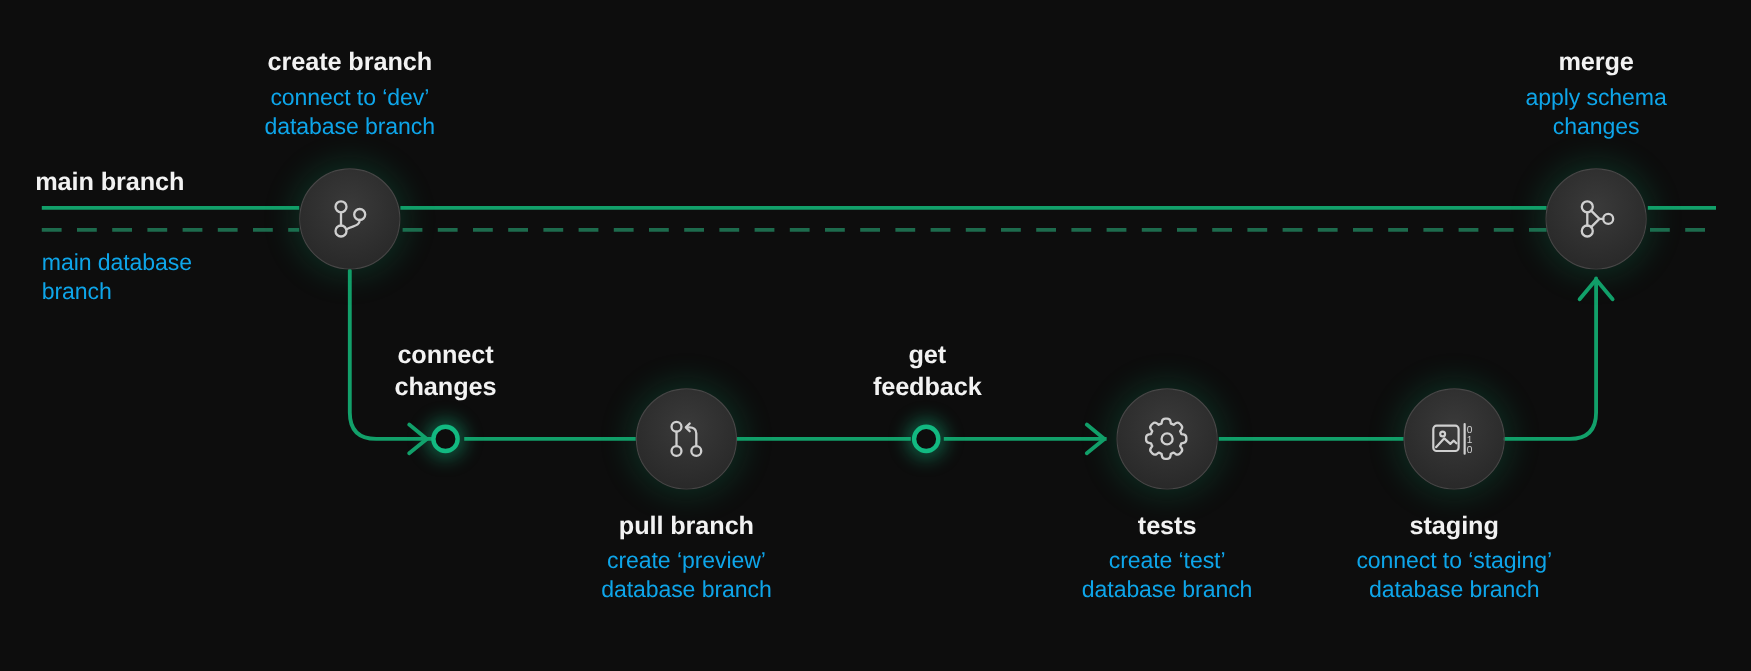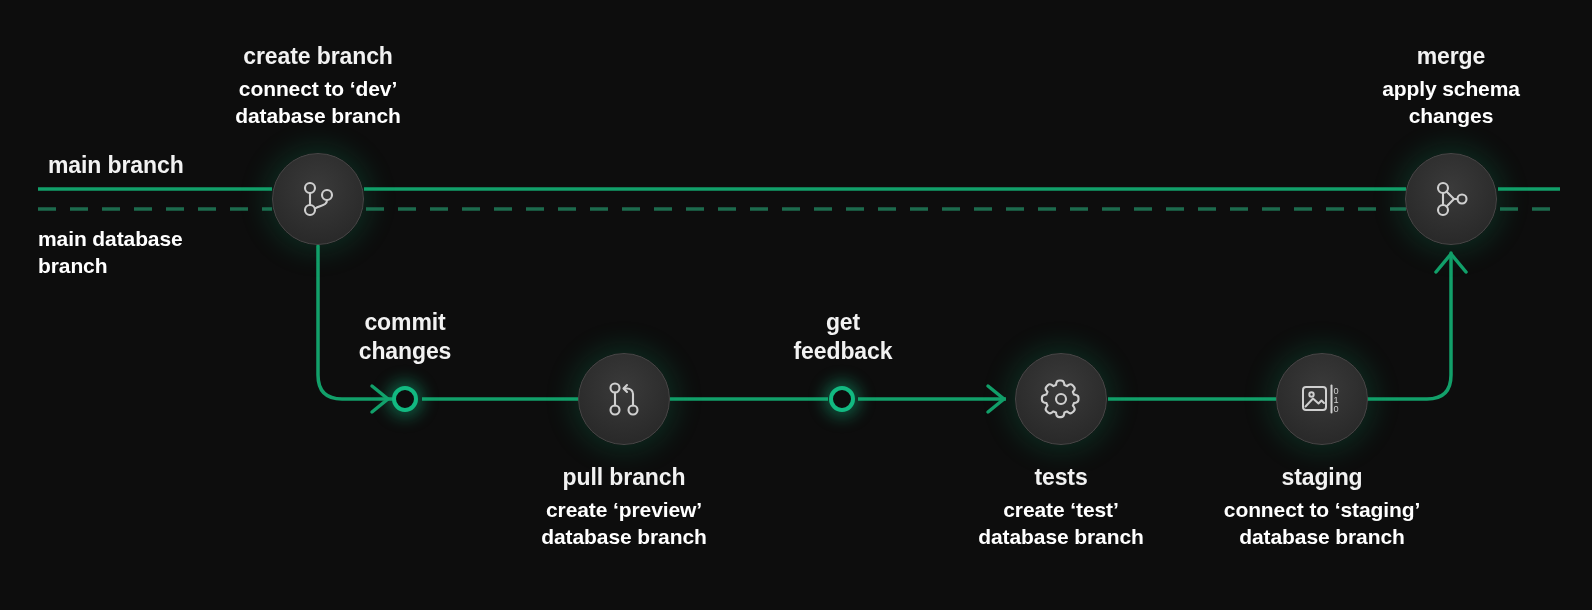--- a/index.html
+++ b/index.html
@@ -35,22 +35,22 @@
   }
   .lbl.left { text-align: left; }
   .title {
     font-size: 23px;
     font-weight: bold;
     color: #f2f2f2;
     letter-spacing: -0.1px;
   }
   .sub {
     font-size: 21px;
-    font-weight: 700;
-    color: #ffffff;
+    font-weight: 400;
+    color: #0ea5e9;
     letter-spacing: -0.1px;
   }
   .title + .sub { margin-top: 5px; }
 
   
   .node {
     position: absolute;
     width: 92px;
     height: 92px;
     border-radius: 50%;
@@ -114,21 +114,21 @@
 
     <line x1="858" y1="399" x2="1006" y2="399" stroke="#12a06a" stroke-width="3.5"></line>
     <polyline points="988,386 1004,399 988,412" fill="none" stroke="#12a06a" stroke-width="3.5" stroke-linecap="round" stroke-linejoin="round"></polyline>
 
     <line x1="1108" y1="399" x2="1276" y2="399" stroke="#12a06a" stroke-width="3.5"></line>
 
     <path d="M 1368 399 L 1427 399 Q 1451 399 1451 375 L 1451 253" fill="none" stroke="#12a06a" stroke-width="3.5" stroke-linecap="round"></path>
     <polyline points="1436,272 1451,254 1466,272" fill="none" stroke="#12a06a" stroke-width="3.5" stroke-linecap="round" stroke-linejoin="round"></polyline>
   </svg>
 
-  <div class="lbl left" style="left:48px; top:151px;">
+  <div class="lbl left" style="left:32px; top:151px;">
     <div class="title">main branch</div>
   </div>
 
   <div class="lbl left" style="left:38px; top:226px;">
     <div class="sub">main database</div>
     <div class="sub">branch</div>
   </div>
 
   <div class="lbl" style="left:168px; top:42px; width:300px;text-align:center;">
     <div class="title">create branch</div>
@@ -161,21 +161,21 @@
         <circle cx="16" cy="35" r="5"></circle>
         <circle cx="35" cy="24" r="4.5"></circle>
         <path d="M16 18 L16 30"></path>
         <path d="M19.5 16.5 L27 24 L30.5 24"></path>
         <path d="M19.5 31.5 L27 24"></path>
       </svg>
     </span>
   </div>
 
   <div class="lbl" style="left:255px; top:308px; width:300px;">
-    <div class="title">commit</div>
+    <div class="title">connect</div>
     <div class="title">changes</div>
   </div>
   <div class="ring" style="left:392px; top:386px;"></div>
 
   <div class="node" style="left:578px; top:353px;">
     <span>
       <svg width="48" height="48" viewBox="0 0 48 48" fill="none" stroke="#cfcfcf" stroke-width="2.1" stroke-linecap="round" stroke-linejoin="round">
         <circle cx="15" cy="13" r="4.5"></circle>
         <circle cx="15" cy="35" r="4.5"></circle>
         <circle cx="33" cy="35" r="4.5"></circle>

